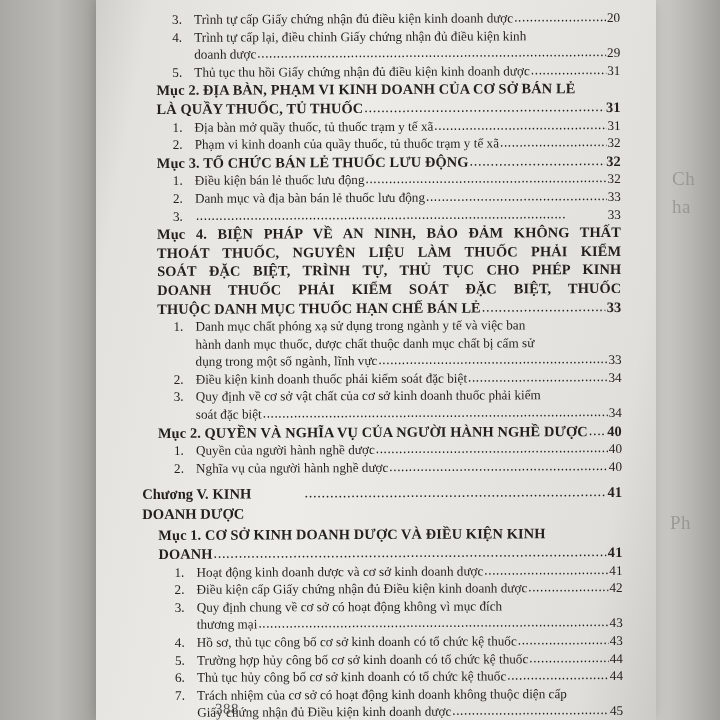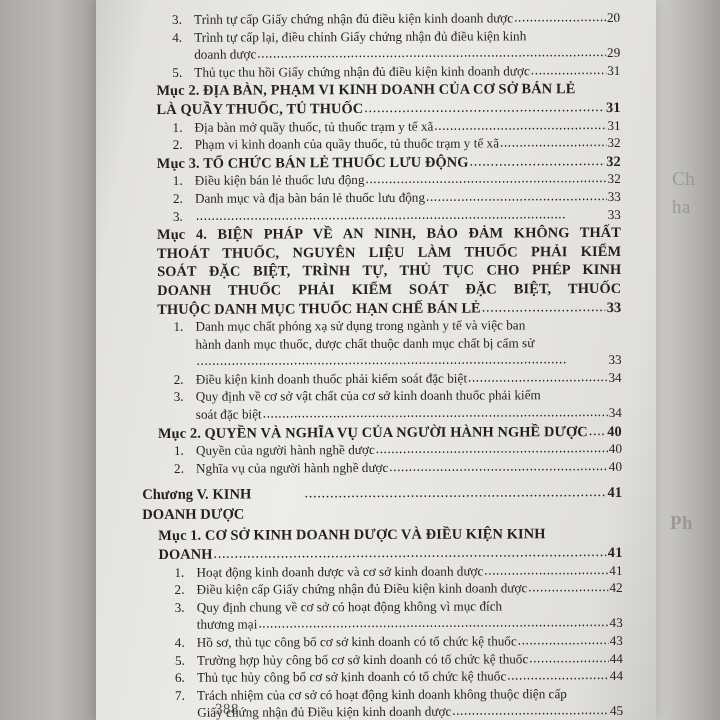--- a/index.html
+++ b/index.html
@@ -53,21 +53,21 @@
   .bleed {
     position: absolute;
     color: #8e8d89;
     font-family: "Liberation Serif", serif;
     font-size: 19px;
     opacity: 0.75;
     letter-spacing: 0.5px;
   }
   .bleed.b1 { left: 672px; top: 168px; }
   .bleed.b2 { left: 672px; top: 196px; }
-  .bleed.b3 { left: 670px; top: 512px; font-weight: bold; }
+  .bleed.b3 { left: 670px; top: 512px; font-weight: normal; }
 
   .content {
     position: absolute;
     left: 0; top: 0;
     width: 560px;
     height: 720px;
     padding: 0;
   }
   .toc {
     position: absolute;
@@ -292,20 +292,21 @@
           <div class="item">
             <span class="num">1.</span>
             <div class="body">
               <div class="row">
                 <span class="txt">Danh mục chất phóng xạ sử dụng trong ngành y tế và việc ban</span>
               </div>
               <div class="row">
                 <span class="txt">hành danh mục thuốc, dược chất thuộc danh mục chất bị cấm sử</span>
               </div>
               <div class="row">
+                <span class="txt">dụng trong một số ngành, lĩnh vực</span>
                 <span class="dots">...............................................................................................</span>
                 <span class="pg">33</span>
               </div>
             </div>
           </div>
           <div class="item">
             <span class="num">2.</span>
             <div class="body">
               <div class="row">
                 <span class="txt">Điều kiện kinh doanh thuốc phải kiểm soát đặc biệt</span>

